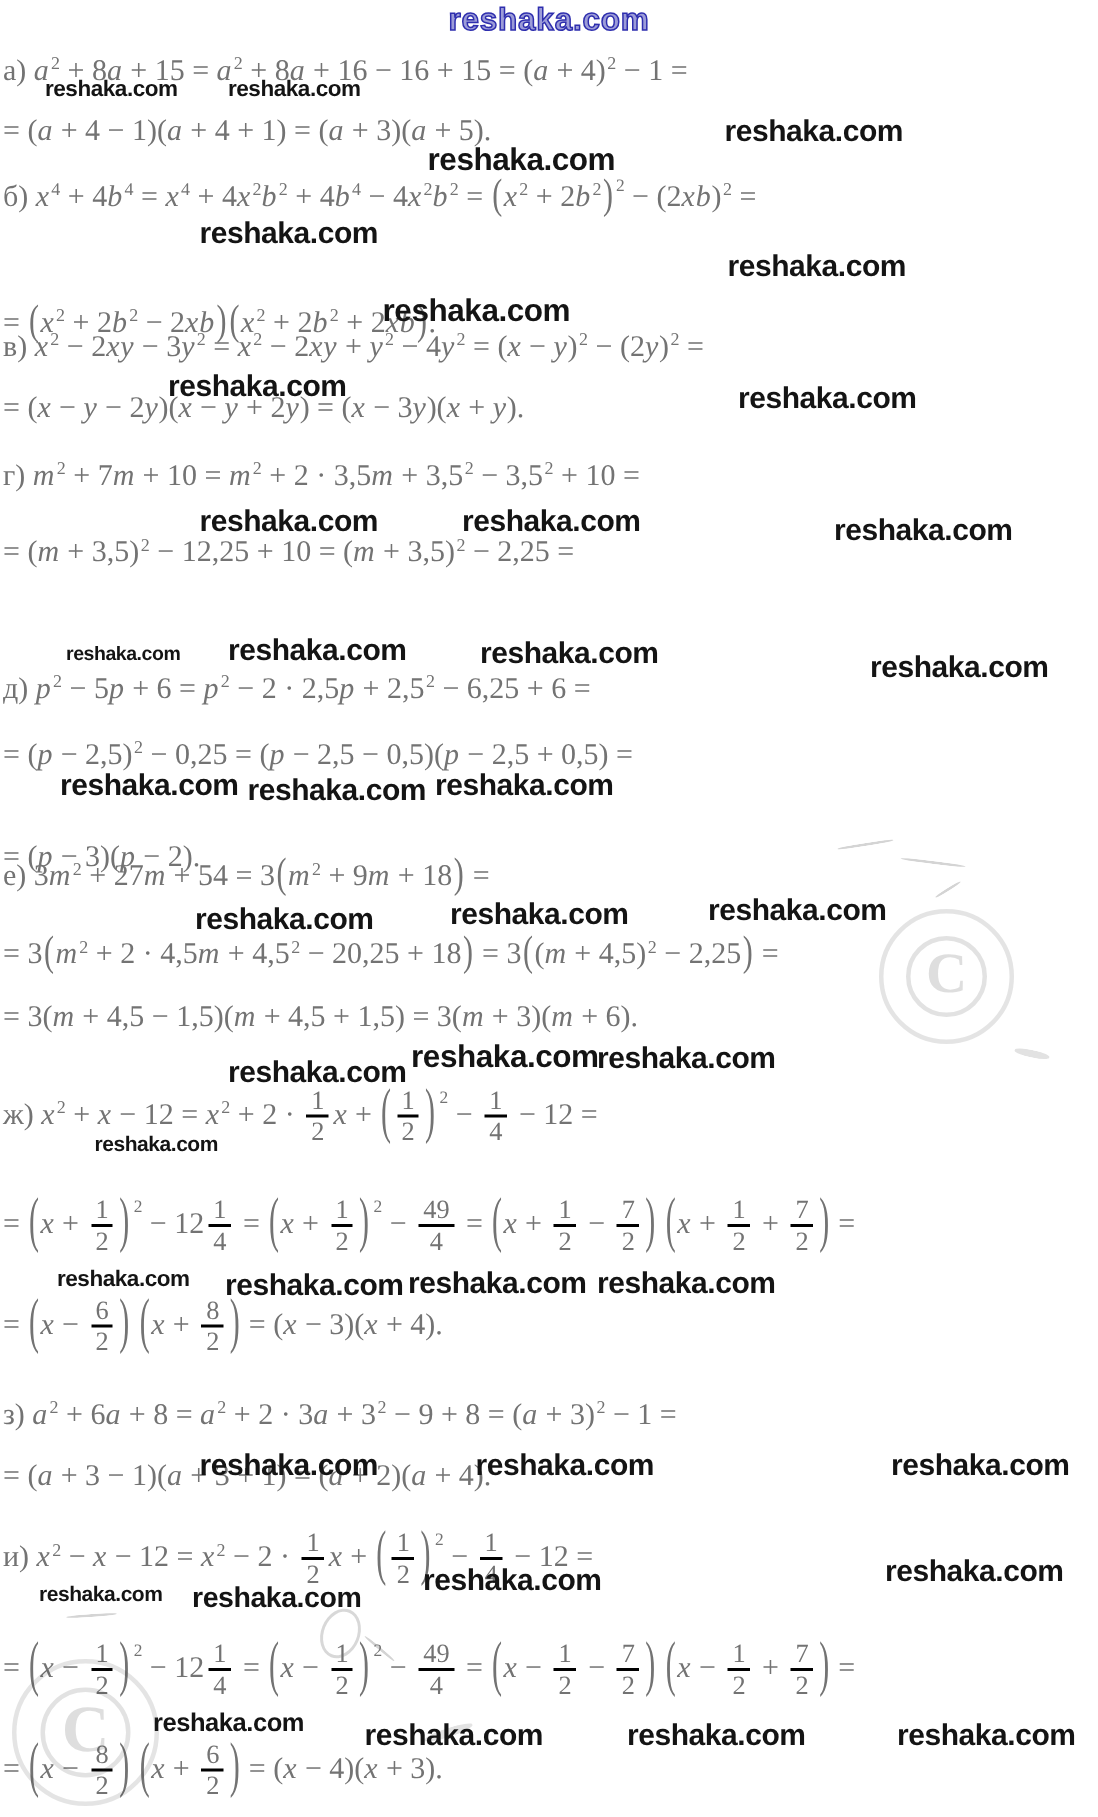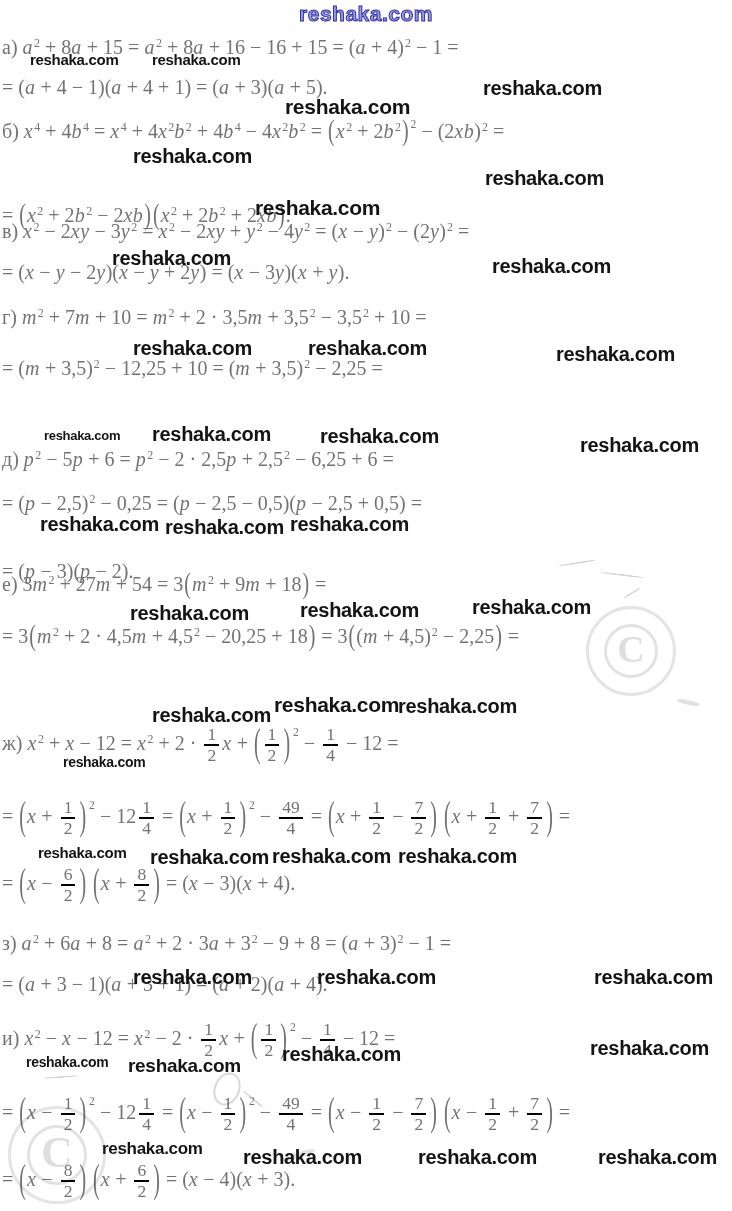--- a/index.html
+++ b/index.html
@@ -65,20 +65,21 @@
     <div class="eq" style="top: 158px; height: 46px; line-height: 46px; margin-top: 34px;">= <span class="mp">(</span><i>x</i><sup>2</sup> + 2<i>b</i><sup>2</sup> − 2<i>x</i><i>b</i><span class="mp">)</span><span class="mp">(</span><i>x</i><sup>2</sup> + 2<i>b</i><sup>2</sup> + 2<i>x</i><i>b</i><span class="mp">)</span>.</div>
     <div class="eq" style="top: 208px; height: 46px; line-height: 46px;">в) <i>x</i><sup>2</sup> − 2<i>x</i><i>y</i> − 3<i>y</i><sup>2</sup> = <i>x</i><sup>2</sup> − 2<i>x</i><i>y</i> + <i>y</i><sup>2</sup> − 4<i>y</i><sup>2</sup> = (<i>x</i> − <i>y</i>)<sup>2</sup> − (2<i>y</i>)<sup>2</sup> =</div>
     <div class="eq" style="top: 252px; height: 40px; line-height: 40px;">= (<i>x</i> − <i>y</i> − 2<i>y</i>)(<i>x</i> − <i>y</i> + 2<i>y</i>) = (<i>x</i> − 3<i>y</i>)(<i>x</i> + <i>y</i>).</div>
     <div class="eq" style="top: 294px; height: 46px; line-height: 46px;">г) <i>m</i><sup>2</sup> + 7<i>m</i> + 10 = <i>m</i><sup>2</sup> + 2 · 3,5<i>m</i> + 3,5<sup>2</sup> − 3,5<sup>2</sup> + 10 =</div>
     <div class="eq" style="top: 346px; height: 44px; line-height: 44px;">= (<i>m</i> + 3,5)<sup>2</sup> − 12,25 + 10 = (<i>m</i> + 3,5)<sup>2</sup> − 2,25 =</div>
     <div class="eq" style="top: 436px; height: 46px; line-height: 46px;">д) <i>p</i><sup>2</sup> − 5<i>p</i> + 6 = <i>p</i><sup>2</sup> − 2 · 2,5<i>p</i> + 2,5<sup>2</sup> − 6,25 + 6 =</div>
     <div class="eq" style="top: 482px; height: 42px; line-height: 42px;">= (<i>p</i> − 2,5)<sup>2</sup> − 0,25 = (<i>p</i> − 2,5 − 0,5)(<i>p</i> − 2,5 + 0,5) =</div>
     <div class="eq" style="top: 524px; height: 38px; line-height: 38px; margin-top: 28px;">= (<i>p</i> − 3)(<i>p</i> − 2).</div>
     <div class="eq" style="top: 560px; height: 48px; line-height: 48px; text-align: right;">е) 3<i>m</i><sup>2</sup> + 27<i>m</i> + 54 = 3<span class="mp">(</span><i>m</i><sup>2</sup> + 9<i>m</i> + 18<span class="mp">)</span> =</div>
     <div class="eq" style="top: 612px; height: 48px; line-height: 48px;">= 3<span class="mp">(</span><i>m</i><sup>2</sup> + 2 · 4,5<i>m</i> + 4,5<sup>2</sup> − 20,25 + 18<span class="mp">)</span> = 3<span class="mp">(</span>(<i>m</i> + 4,5)<sup>2</sup> − 2,25<span class="mp">)</span> =</div>
+    <div class="eq" style="top: 658px; height: 40px; line-height: 40px;">= 3(<i>m</i> + 4,5 − 1,5)(<i>m</i> + 4,5 + 1,5) = 3(<i>m</i> + 3)(<i>m</i> + 6).</div>
     <div class="eq" style="top: 706px; height: 74px; line-height: 74px;">ж) <i>x</i><sup>2</sup> + <i>x</i> − 12 = <i>x</i><sup>2</sup> + 2 · <span class="frac"><span class="fn">1</span><span class="fd">2</span></span><i>x</i> + <span class="tp">(</span><span class="frac"><span class="fn">1</span><span class="fd">2</span></span><span class="tp">)</span><sup class="hs">2</sup> − <span class="frac"><span class="fn">1</span><span class="fd">4</span></span> − 12 =</div>
     <div class="eq" style="top: 778px; height: 76px; line-height: 76px;">= <span class="tp">(</span><i>x</i> + <span class="frac"><span class="fn">1</span><span class="fd">2</span></span><span class="tp">)</span><sup class="hs">2</sup> − 12<span class="frac"><span class="fn">1</span><span class="fd">4</span></span> = <span class="tp">(</span><i>x</i> + <span class="frac"><span class="fn">1</span><span class="fd">2</span></span><span class="tp">)</span><sup class="hs">2</sup> − <span class="frac"><span class="fn">49</span><span class="fd">4</span></span> = <span class="tp">(</span><i>x</i> + <span class="frac"><span class="fn">1</span><span class="fd">2</span></span> − <span class="frac"><span class="fn">7</span><span class="fd">2</span></span><span class="tp">)</span> <span class="tp">(</span><i>x</i> + <span class="frac"><span class="fn">1</span><span class="fd">2</span></span> + <span class="frac"><span class="fn">7</span><span class="fd">2</span></span><span class="tp">)</span> =</div>
     <div class="eq" style="top: 850px; height: 66px; line-height: 66px;">= <span class="tp">(</span><i>x</i> − <span class="frac"><span class="fn">6</span><span class="fd">2</span></span><span class="tp">)</span> <span class="tp">(</span><i>x</i> + <span class="frac"><span class="fn">8</span><span class="fd">2</span></span><span class="tp">)</span> = (<i>x</i> − 3)(<i>x</i> + 4).</div>
     <div class="eq" style="top: 920px; height: 46px; line-height: 46px;">з) <i>a</i><sup>2</sup> + 6<i>a</i> + 8 = <i>a</i><sup>2</sup> + 2 · 3<i>a</i> + 3<sup>2</sup> − 9 + 8 = (<i>a</i> + 3)<sup>2</sup> − 1 =</div>
     <div class="eq" style="top: 964px; height: 40px; line-height: 40px; text-align: center;">= (<i>a</i> + 3 − 1)(<i>a</i> + 3 + 1) = (<i>a</i> + 2)(<i>a</i> + 4).</div>
     <div class="eq" style="top: 1002px; height: 72px; line-height: 72px;">и) <i>x</i><sup>2</sup> − <i>x</i> − 12 = <i>x</i><sup>2</sup> − 2 · <span class="frac"><span class="fn">1</span><span class="fd">2</span></span><i>x</i> + <span class="tp">(</span><span class="frac"><span class="fn">1</span><span class="fd">2</span></span><span class="tp">)</span><sup class="hs">2</sup> − <span class="frac"><span class="fn">1</span><span class="fd">4</span></span> − 12 =</div>
     <div class="eq" style="top: 1074px; height: 76px; line-height: 76px;">= <span class="tp">(</span><i>x</i> − <span class="frac"><span class="fn">1</span><span class="fd">2</span></span><span class="tp">)</span><sup class="hs">2</sup> − 12<span class="frac"><span class="fn">1</span><span class="fd">4</span></span> = <span class="tp">(</span><i>x</i> − <span class="frac"><span class="fn">1</span><span class="fd">2</span></span><span class="tp">)</span><sup class="hs">2</sup> − <span class="frac"><span class="fn">49</span><span class="fd">4</span></span> = <span class="tp">(</span><i>x</i> − <span class="frac"><span class="fn">1</span><span class="fd">2</span></span> − <span class="frac"><span class="fn">7</span><span class="fd">2</span></span><span class="tp">)</span> <span class="tp">(</span><i>x</i> − <span class="frac"><span class="fn">1</span><span class="fd">2</span></span> + <span class="frac"><span class="fn">7</span><span class="fd">2</span></span><span class="tp">)</span> =</div>
     <div class="eq" style="top: 1148px; height: 62px; line-height: 62px;">= <span class="tp">(</span><i>x</i> − <span class="frac"><span class="fn">8</span><span class="fd">2</span></span><span class="tp">)</span> <span class="tp">(</span><i>x</i> + <span class="frac"><span class="fn">6</span><span class="fd">2</span></span><span class="tp">)</span> = (<i>x</i> − 4)(<i>x</i> + 3).</div>
     <div class="wm" style="left: 30px; top: 52px; font-size: 15px;">reshaka.com</div>
     <div class="wm" style="left: 152px; top: 52px; font-size: 15px;">reshaka.com</div>

